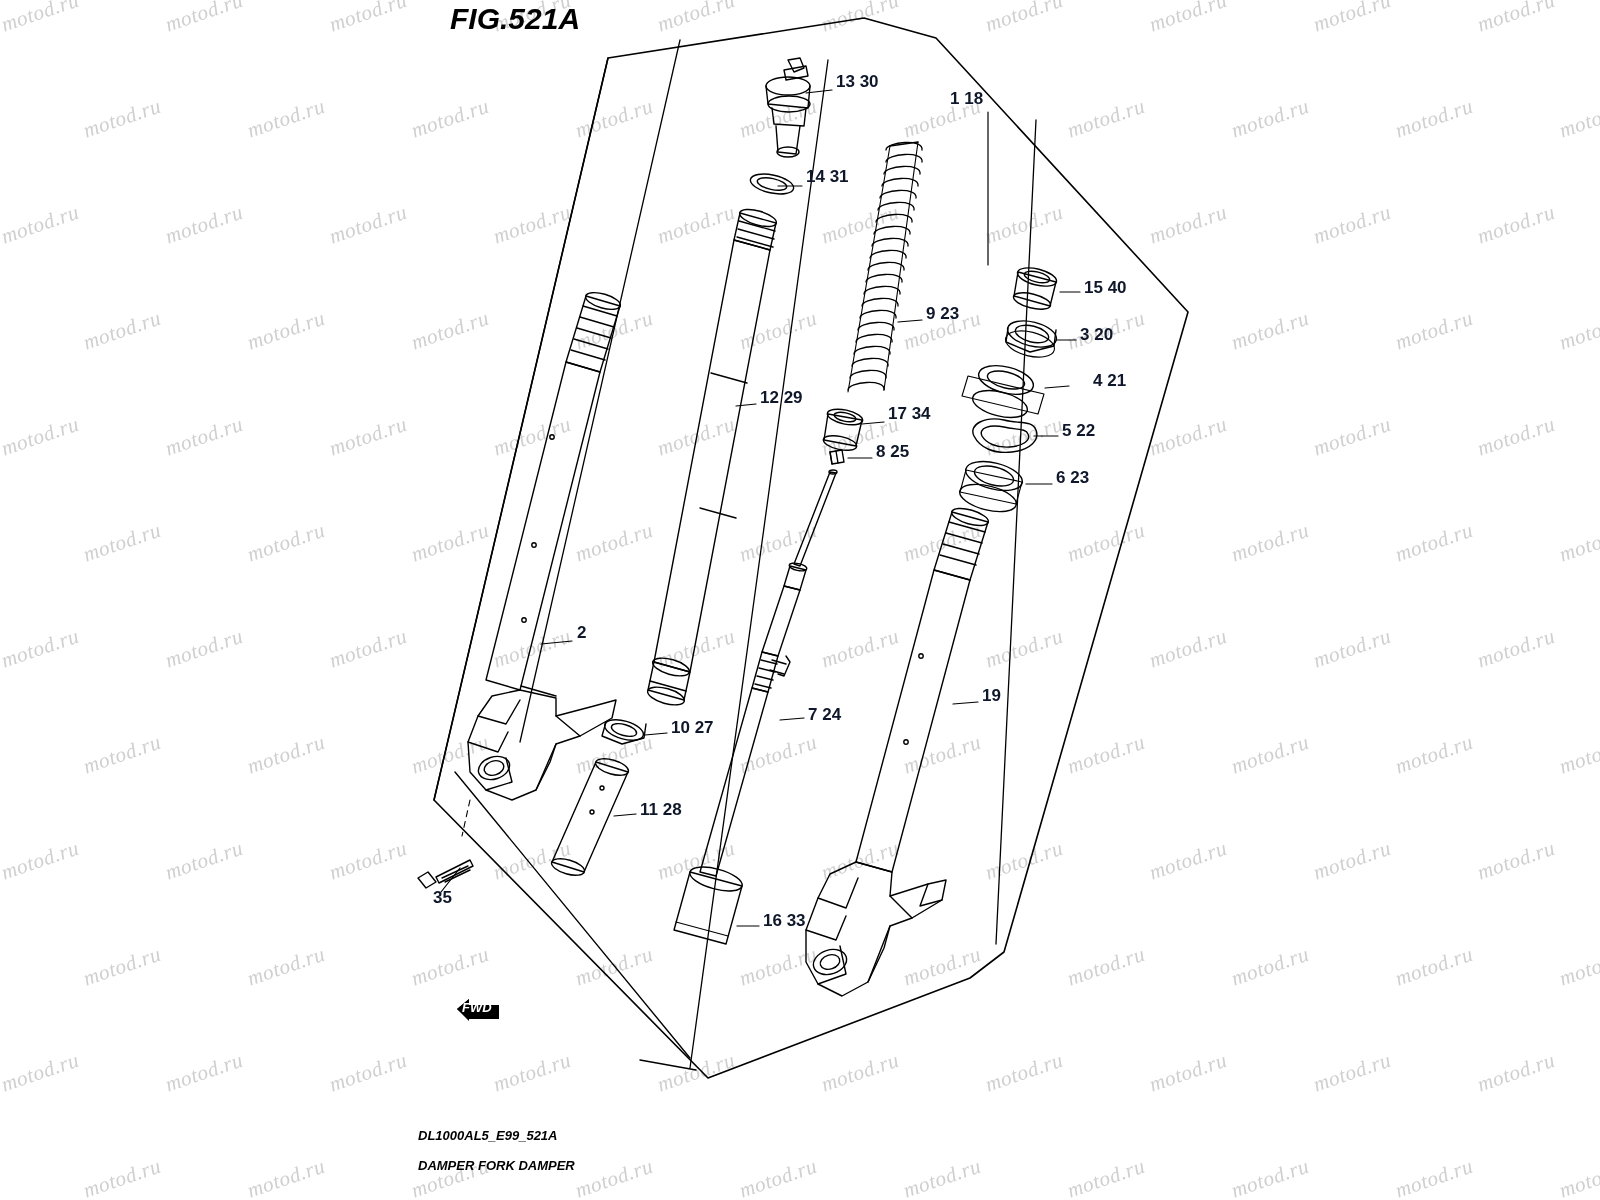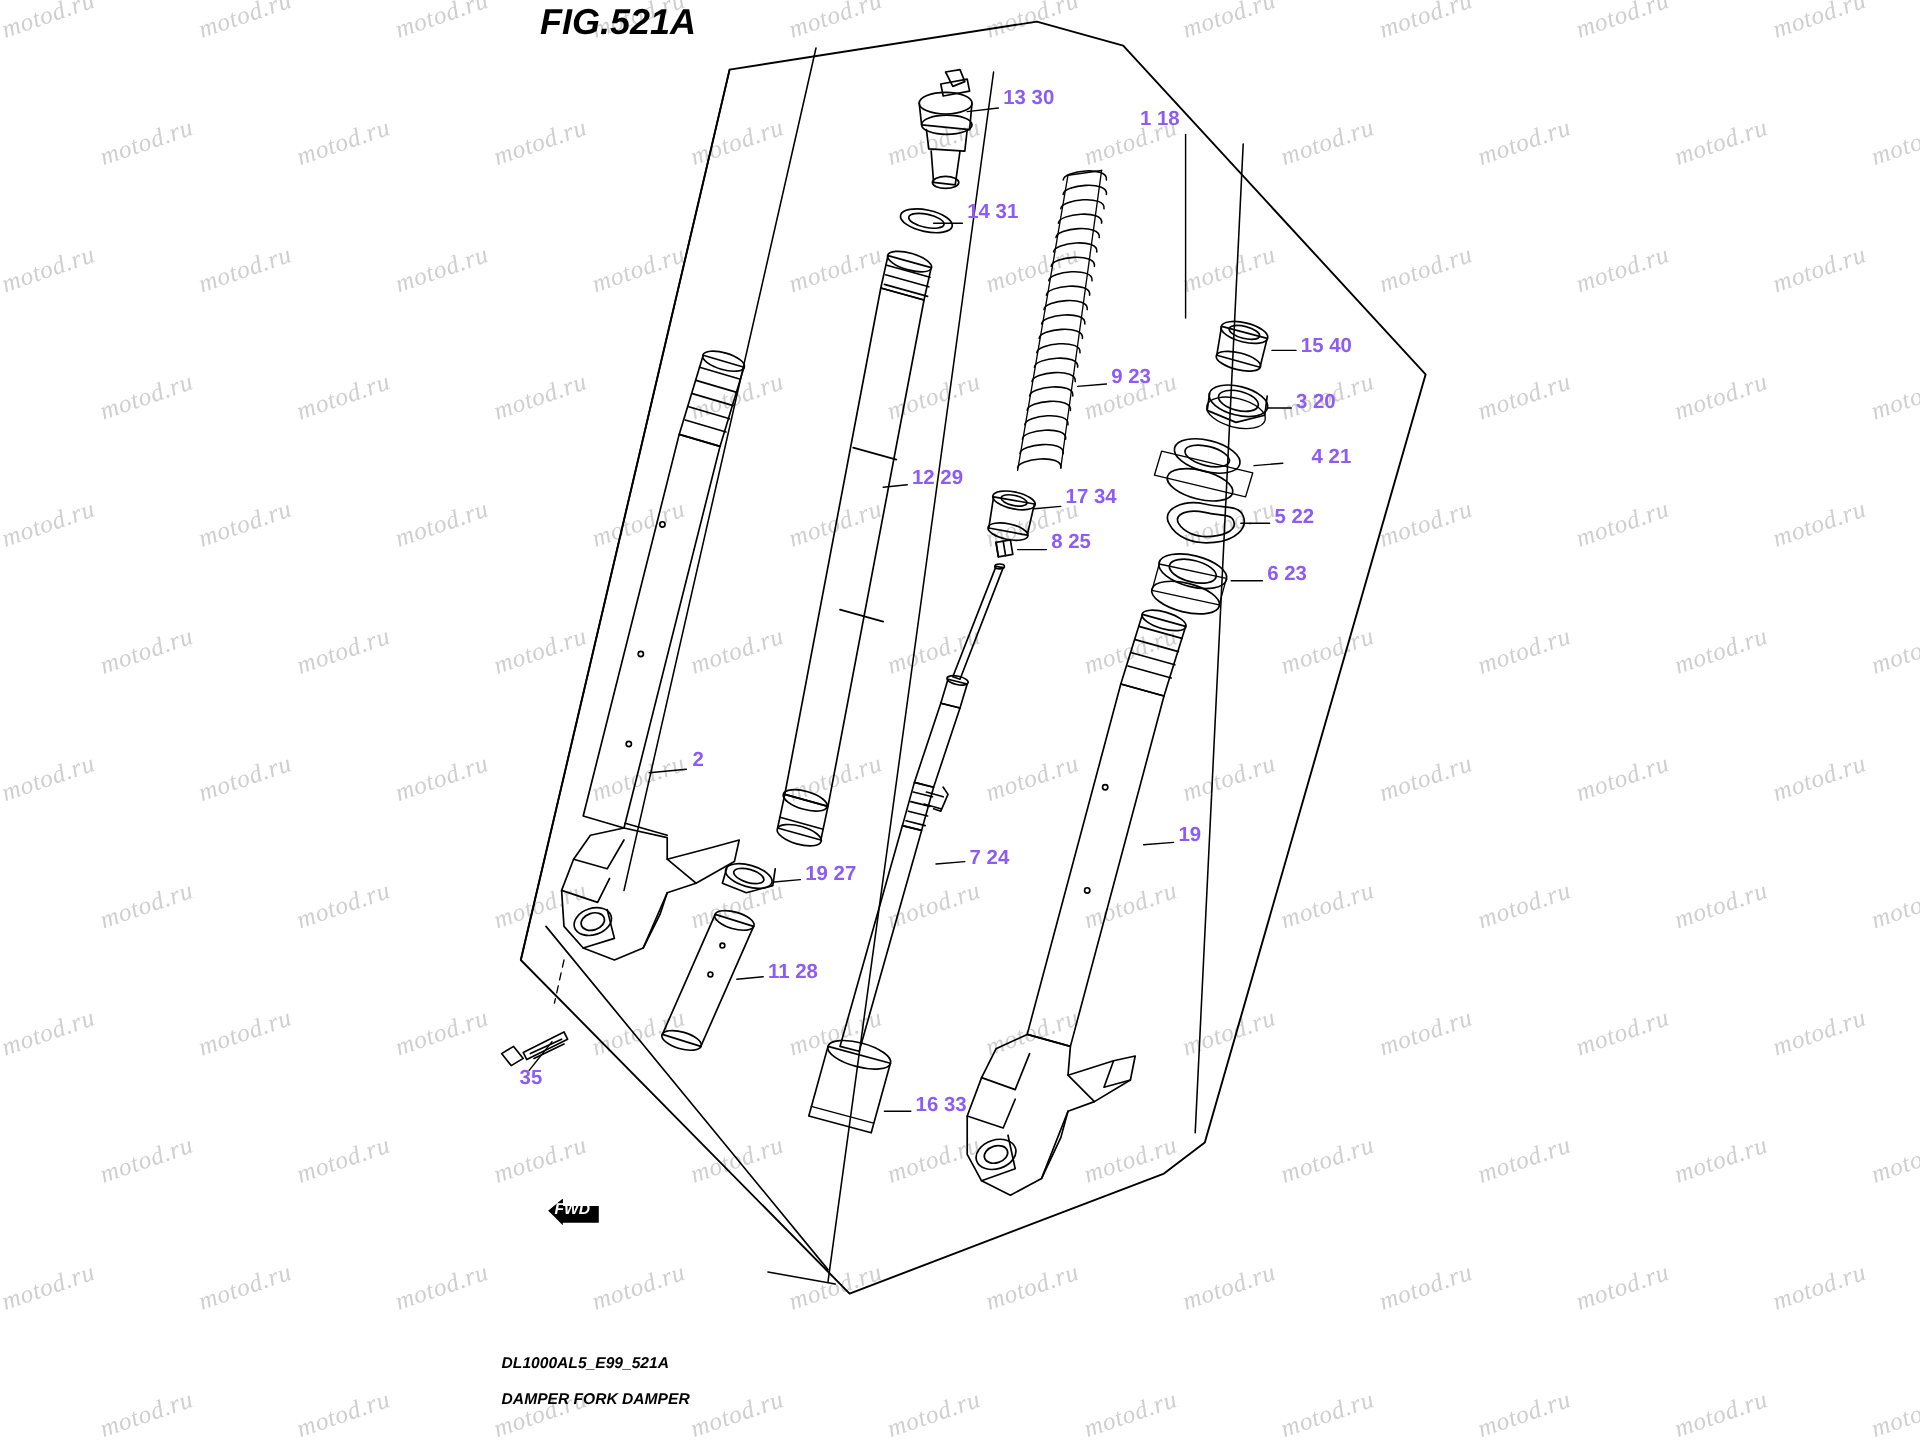--- a/index.html
+++ b/index.html
@@ -12,21 +12,21 @@
             pointer-events:none;overflow:hidden;}
   .wm{position:absolute;font-family:"Liberation Serif",serif;
       font-style:italic;font-size:21px;color:#cfcfcf;
       transform:rotate(-19deg);white-space:nowrap;letter-spacing:.5px;}
 
   
   svg.draw{position:absolute;left:0;top:0;width:1600px;height:1200px;}
 
   
   .lbl{position:absolute;font-family:"Liberation Sans",sans-serif;
-       font-size:17px;font-weight:600;color:#8b5cf6;white-space:nowrap;}
+       font-size:17px;font-weight:600;color:#0f172a;white-space:nowrap;}
   .title{position:absolute;left:418px;top:2px;font-size:30px;font-weight:700;
          font-style:italic;font-family:"Liberation Sans",sans-serif;margin-left:32px;}
   .foot1{position:absolute;left:418px;top:1128px;font-size:13px;font-weight:700;
          font-style:italic;}
   .foot2{position:absolute;left:418px;top:1158px;font-size:13px;font-weight:700;
          font-style:italic;}
   .fwd{position:absolute;left:455px;top:995px;width:46px;height:26px;}
   .fwd-txt{position:absolute;left:462px;top:1000px;font-size:13px;
            font-weight:700;font-style:italic;color:#fff;text-align:center;}
 </style>
@@ -414,20 +414,20 @@
       <div class="lbl" style="left: 926px; top: 304px;">9 23</div>
       <div class="lbl" style="left: 1080px; top: 325px;">3 20</div>
       <div class="lbl" style="left: 1093px; top: 371px;">4 21</div>
       <div class="lbl" style="left: 760px; top: 388px;">12 29</div>
       <div class="lbl" style="left: 888px; top: 404px;">17 34</div>
       <div class="lbl" style="left: 1062px; top: 421px;">5 22</div>
       <div class="lbl" style="left: 876px; top: 442px;">8 25</div>
       <div class="lbl" style="left: 1056px; top: 468px;">6 23</div>
       <div class="lbl" style="left: 577px; top: 623px;">2</div>
       <div class="lbl" style="left: 982px; top: 686px;">19</div>
-      <div class="lbl" style="left: 671px; top: 718px;">19 27</div>
+      <div class="lbl" style="left: 671px; top: 718px;">10 27</div>
       <div class="lbl" style="left: 808px; top: 705px;">7 24</div>
       <div class="lbl" style="left: 640px; top: 800px;">11 28</div>
       <div class="lbl" style="left: 433px; top: 888px;">35</div>
       <div class="lbl" style="left: 763px; top: 911px;">16 33</div>
     </div>
 
 </div>
 
 </body></html>

